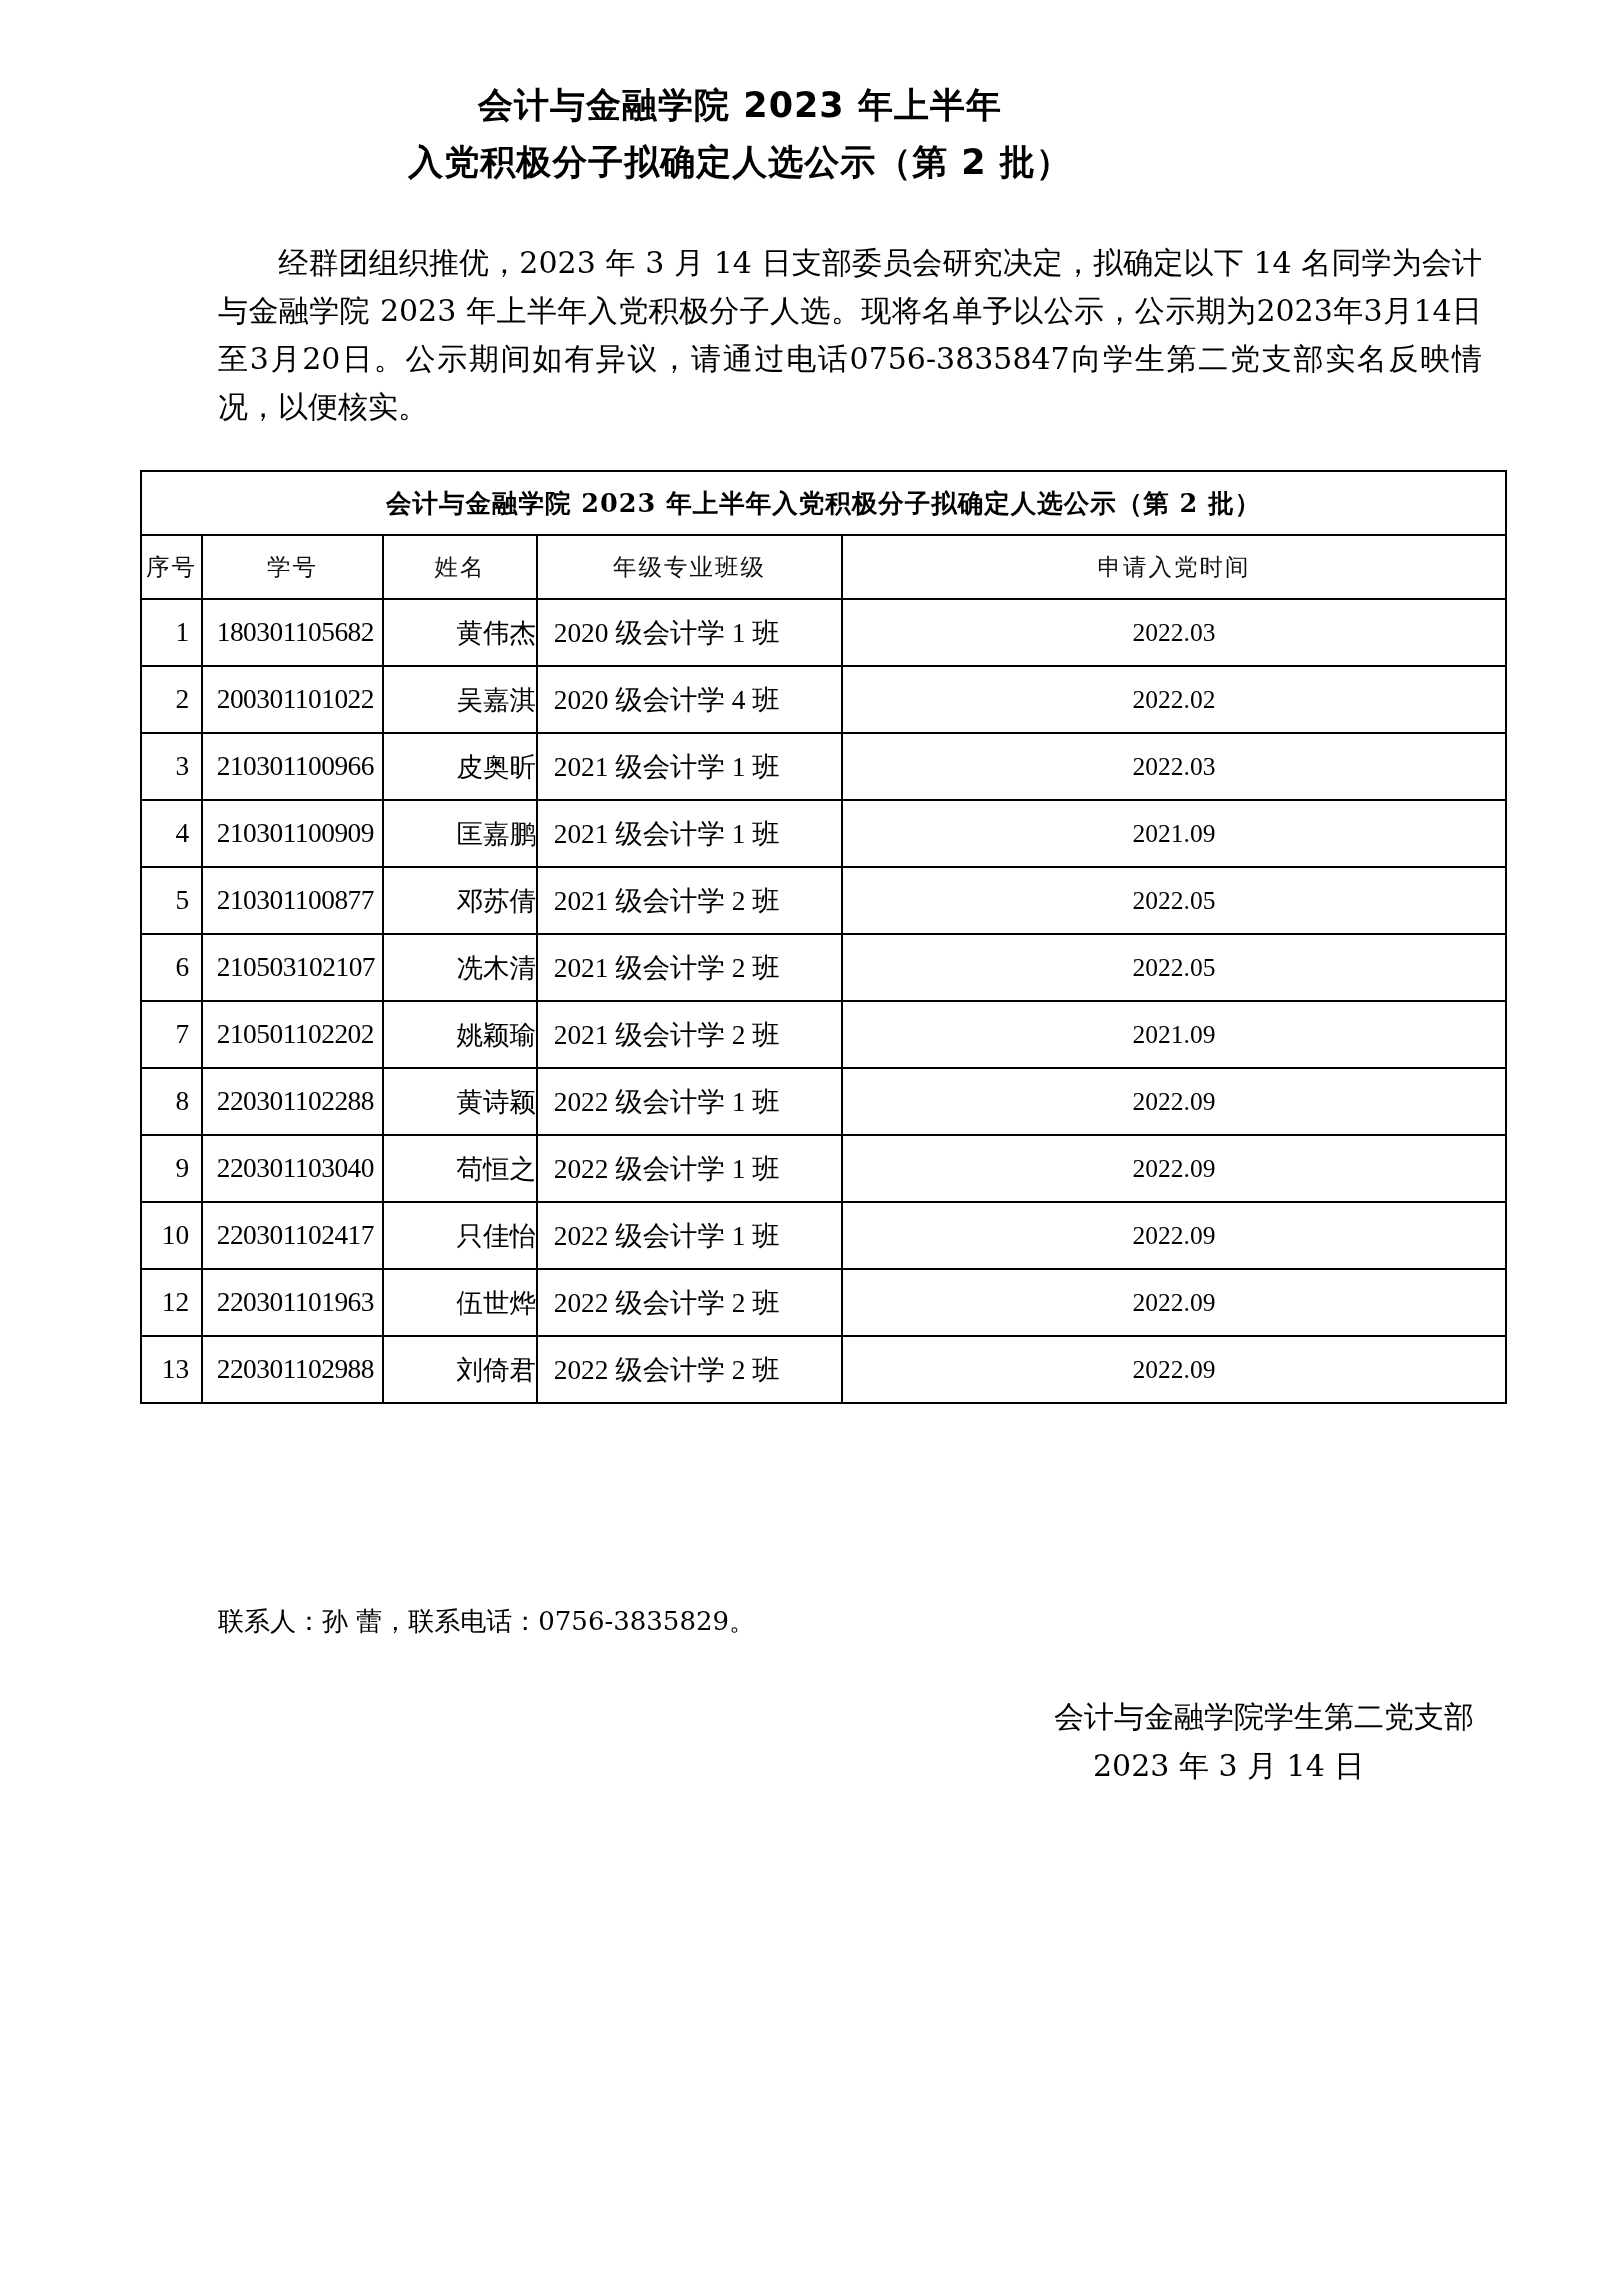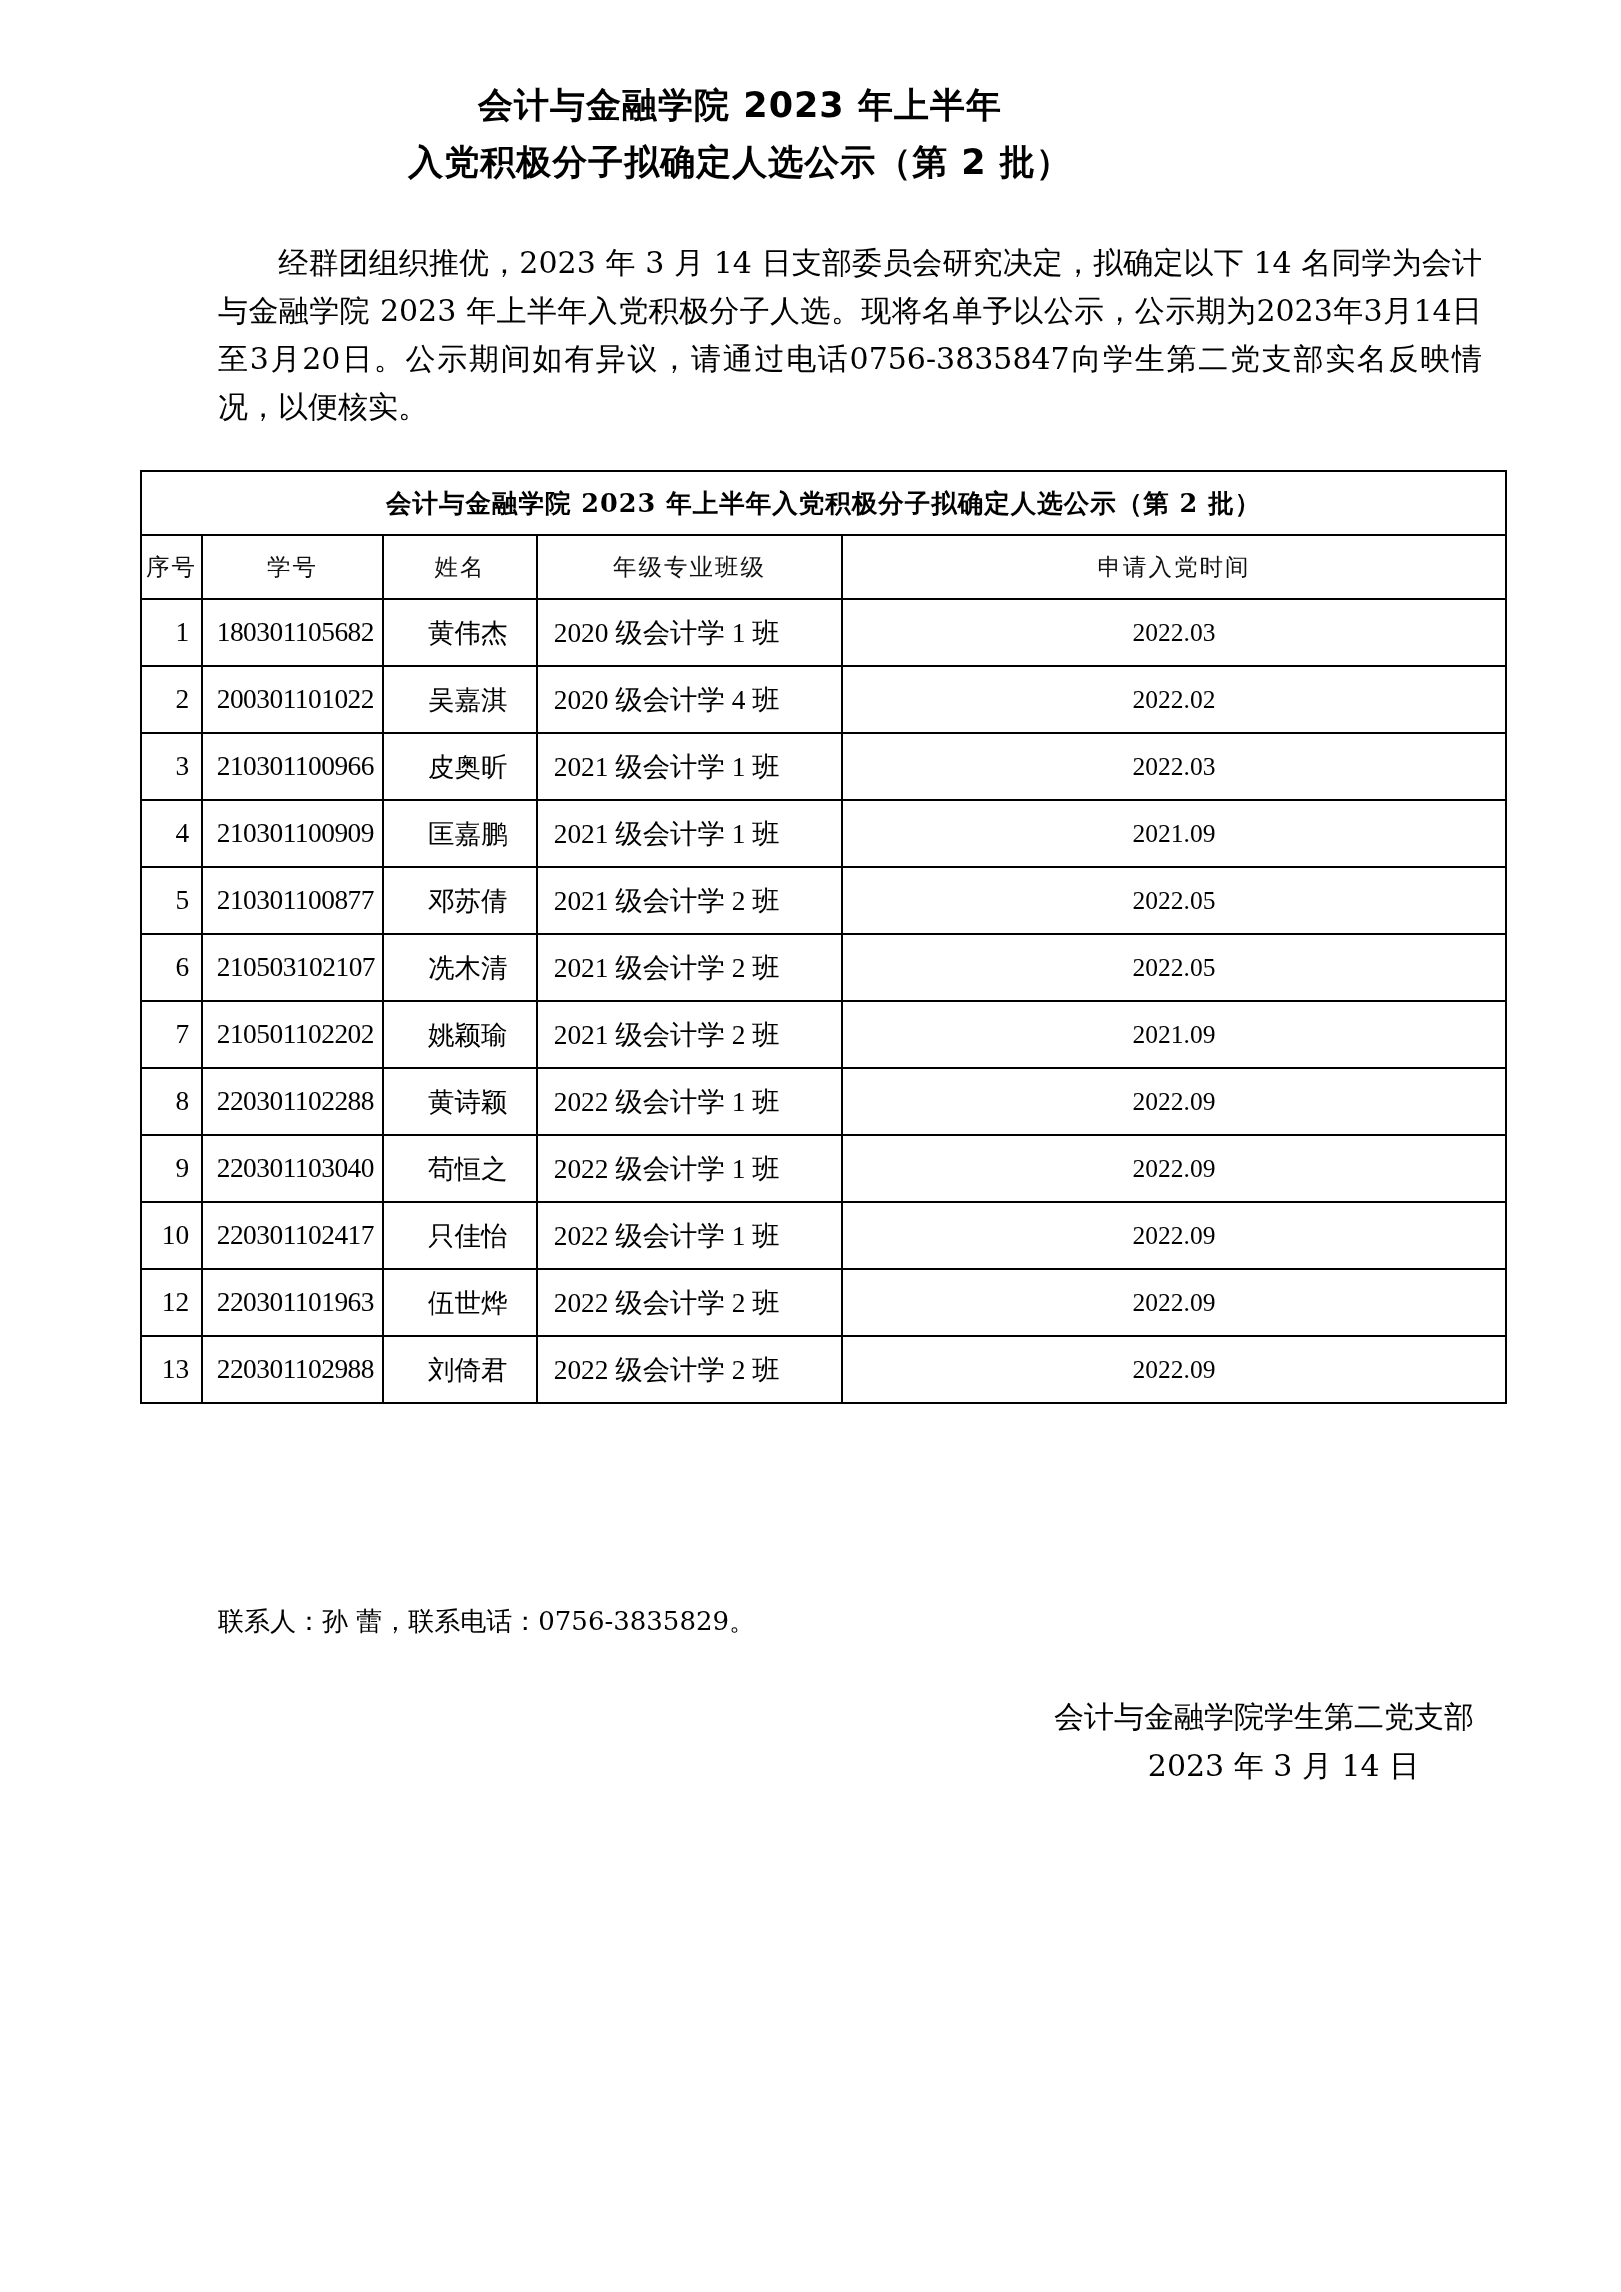--- a/index.html
+++ b/index.html
@@ -29,28 +29,28 @@
   }
   .caption-cell {
     height: 62px; text-align: center; font-weight: bold !important;
     font-size: 25.5px; letter-spacing: 1px;
     font-family: "DejaVu Serif", "Liberation Serif", serif;
   }
   .hdr th { height: 62px; font-size: 23.5px; color: #111; letter-spacing: 2px; margin-left: 44px; }
   .row td { height: 65px; font-size: 27.4px; }
   .c-no { text-align: right; padding-right: 11.8px !important; }
   .c-id { text-align: left; padding-left: 13.7px !important; letter-spacing: -0.5px; }
-  .c-name { text-align: center; padding-left: 15.7px !important; font-family: Liberation Mono, monospace; font-size: 26.5px !important; border-radius: 18px; }
+  .c-name { text-align: right; padding-left: 15.7px !important; font-family: Liberation Mono, monospace; font-size: 26.5px !important; border-radius: 18px; }
   .c-class { text-align: left; padding-left: 15.7px !important; }
   .c-date { text-align: center; font-size: 25.5px !important; }
   .contact {
     position: absolute; left: 218px; top: 1600px; font-size: 26px; line-height: 43px;
   }
   .signature {
-    position: absolute; right: 147px; top: 1692px; text-align: center; font-size: 30px; line-height: 49px;
+    position: absolute; right: 147px; top: 1692px; font-size: 30px; line-height: 49px;
   }
   .signature .date { display: block; padding-left: 39px; }
 </style>
 </head>
 <body>
 
 <div class="title l1">会计与金融学院 2023 年上半年</div>
 <div class="title l2">入党积极分子拟确定人选公示（第 2 批）</div>
 
 <div class="para"><span>　　</span><span>经群团组织推优，2023 年 3 月 14 日支部委员会研究决定，拟确定以下 14 名同学为会计与金融学院 2023 年上半年入党积极分子人选。现将名单予以公示，公示期为2023年3月14日至3月20日。公示期间如有异议，请通过电话0756-3835847向学生第二党支部实名反映情况，以便核实。</span></div>

